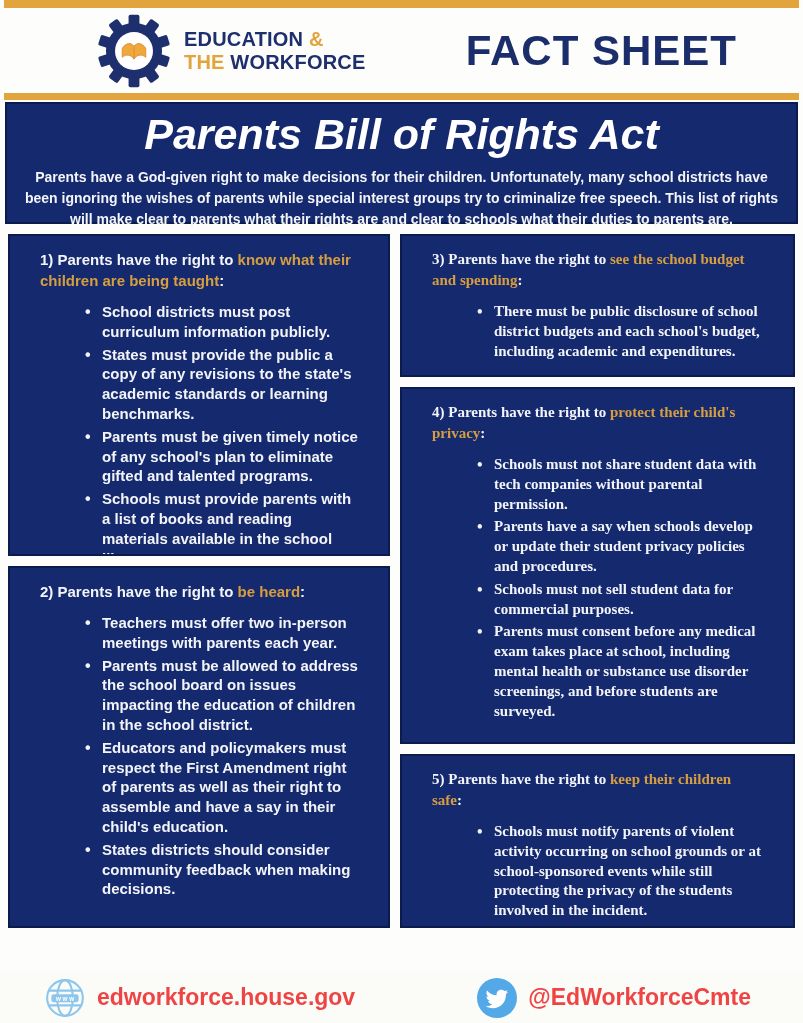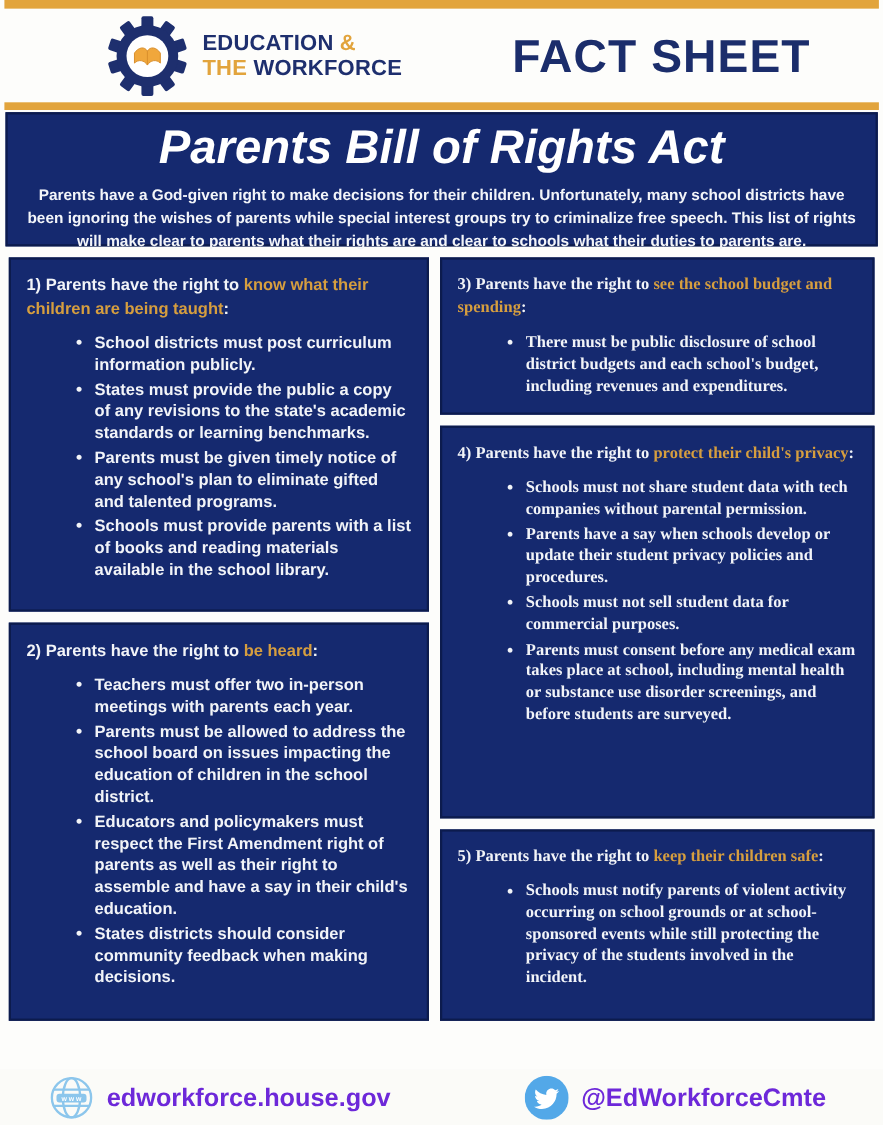--- a/index.html
+++ b/index.html
@@ -31,21 +31,21 @@
   .banner-title { font-size:43px; line-height:1.15; font-weight:bold; font-style:italic; color:#FFFFFF; }
   .banner-intro { margin-top:8px; font-size:14px; font-weight:bold; line-height:1.5; color:#F3F5F9; }
 
   
   .columns { display:flex; gap:10px; margin:10px 8px 0; height:694px; }
   .col { display:flex; flex-direction:column; gap:10px; }
   .col-left { width:382px; }
   .col-right { flex:1;font-family:Liberation Serif, serif; }
   .box {
     background:#15296F; border:2px solid #0C1B4D;
-    padding:13px 14px 10px; color:#F2F4F8; overflow:hidden;
+    padding:13px 30px 10px; color:#F2F4F8; overflow:hidden;
   }
   .box-1 { height:322px; }
   .box-3 { height:143px; }
   .box-4 { height:357px; }
   .grow { flex:1; }
   .sec-head { font-size:15px; font-weight:bold; line-height:1.4; color:#F2F4F8; }
   .hl { color:#D69E3F; }
   .box ul { margin:11px 0 0; padding-left:30px; list-style:none; }
   .box li {
     position:relative; font-size:15px; font-weight:bold; line-height:1.32;
@@ -54,21 +54,21 @@
   .box li::before { content:"•"; position:absolute; left:-17px; top:-1px; font-size:16px; }
 
   
   .footer {
     position:absolute; left:0; right:0; bottom:0; height:51px;
     background:#FBFBF8; display:flex; align-items:center;
   }
   .foot-group { display:flex; align-items:center; gap:11px; }
   .site-group { margin-left:44px; }
   .tw-group { margin-left:auto; margin-right:52px; }
-  .foot-text { font-size:23px; font-weight:bold; color:#6d28d9; }
+  .foot-text { font-size:23px; font-weight:bold; color:#ef4444; }
 </style>
 </head>
 <body>
 
 <div class="page">
 
   <div class="top-strip"></div>
 
   <div class="header">
     <div class="logo">
@@ -129,21 +129,21 @@
         </ul>
       </div>
 
     </div>
 
     <div class="col col-right">
 
       <div class="box box-3">
         <div class="sec-head"><span>3) Parents have the right to </span><span class="hl">see the school budget and spending</span><span>:</span></div>
         <ul>
-          <li>There must be public disclosure of school district budgets and each school's budget, including revenues and expenditures.</li>
+          <li>There must be public disclosure of school district budgets and each school's budget, including academic and expenditures.</li>
         </ul>
       </div>
 
       <div class="box box-4">
         <div class="sec-head"><span>4) Parents have the right to </span><span class="hl">protect their child's privacy</span><span>:</span></div>
         <ul>
           <li>Schools must not share student data with tech companies without parental permission.</li>
           <li>Parents have a say when schools develop or update their student privacy policies and procedures.</li>
           <li>Schools must not sell student data for commercial purposes.</li>
           <li>Parents must consent before any medical exam takes place at school, including mental health or substance use disorder screenings, and before students are surveyed.</li>

